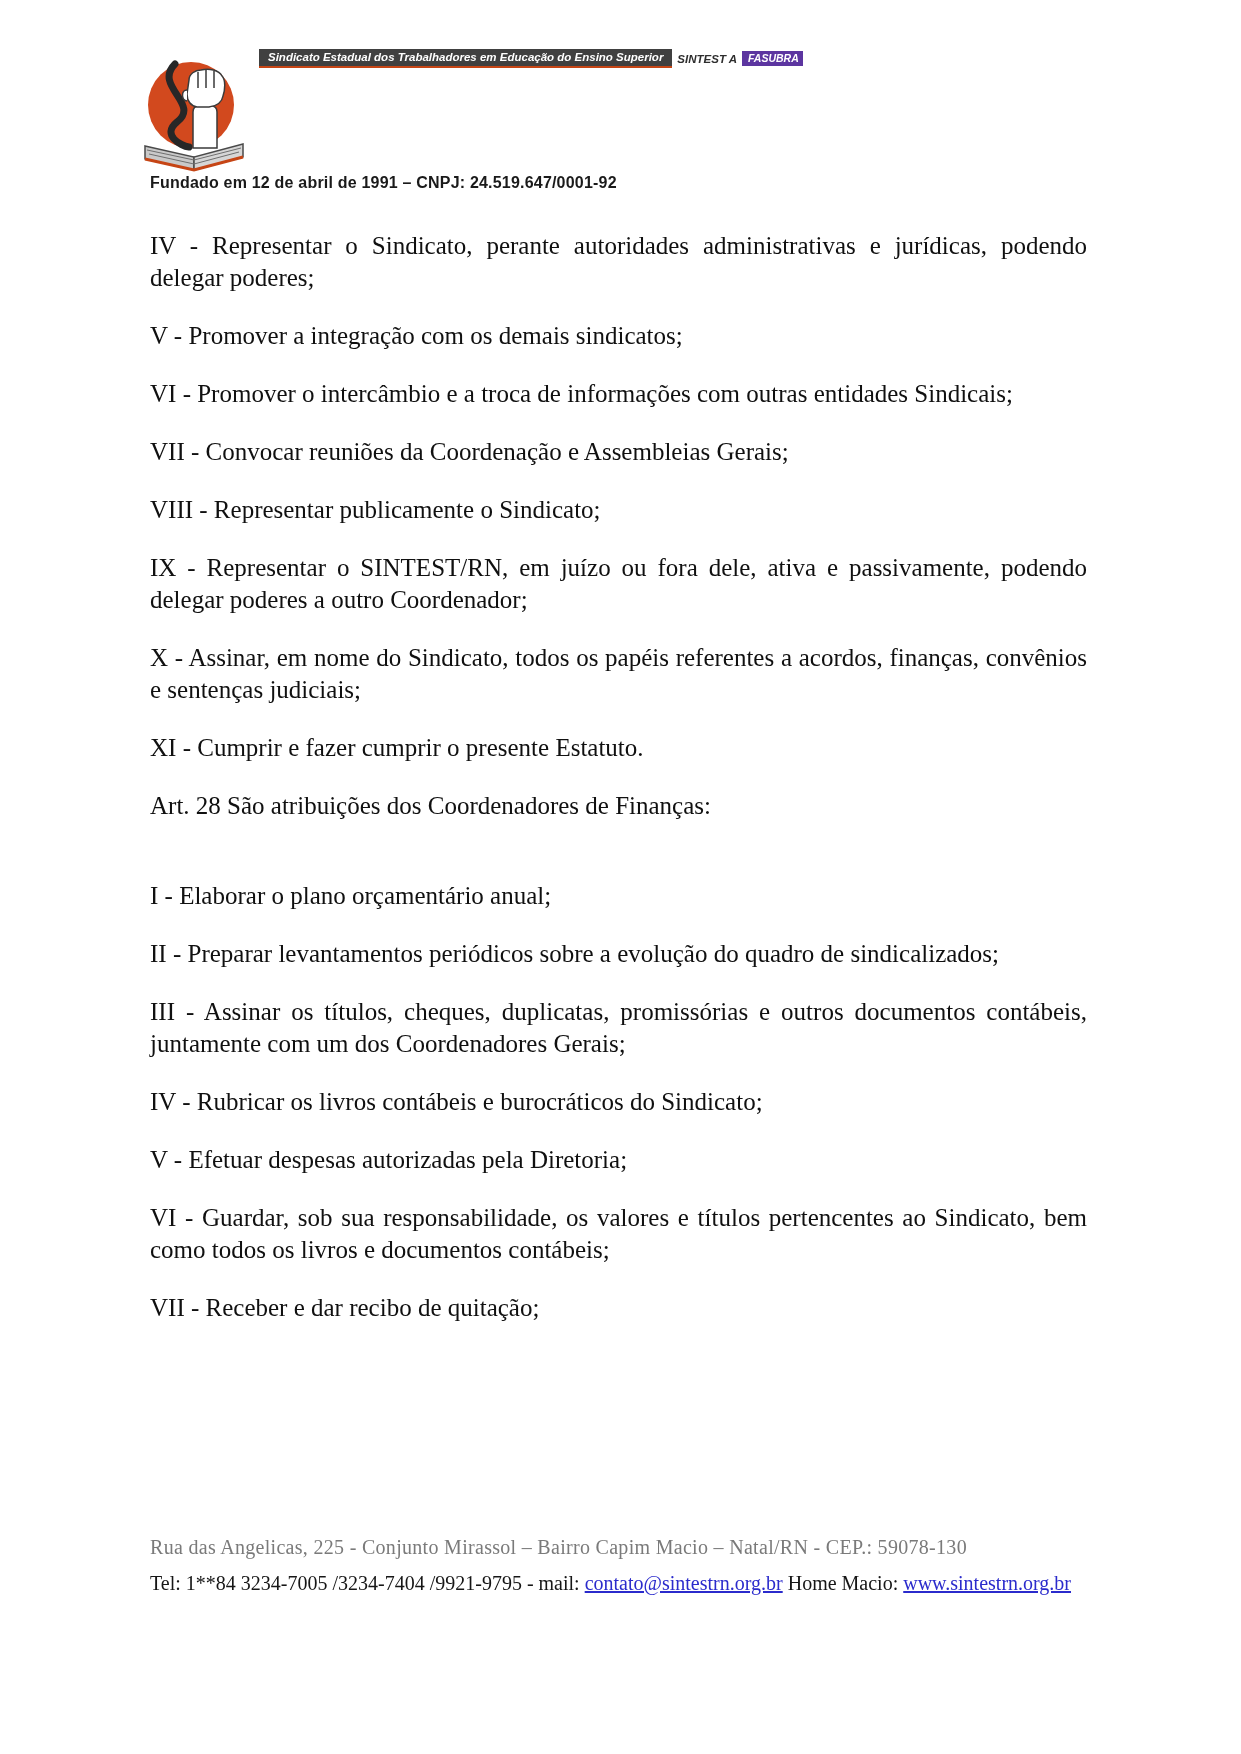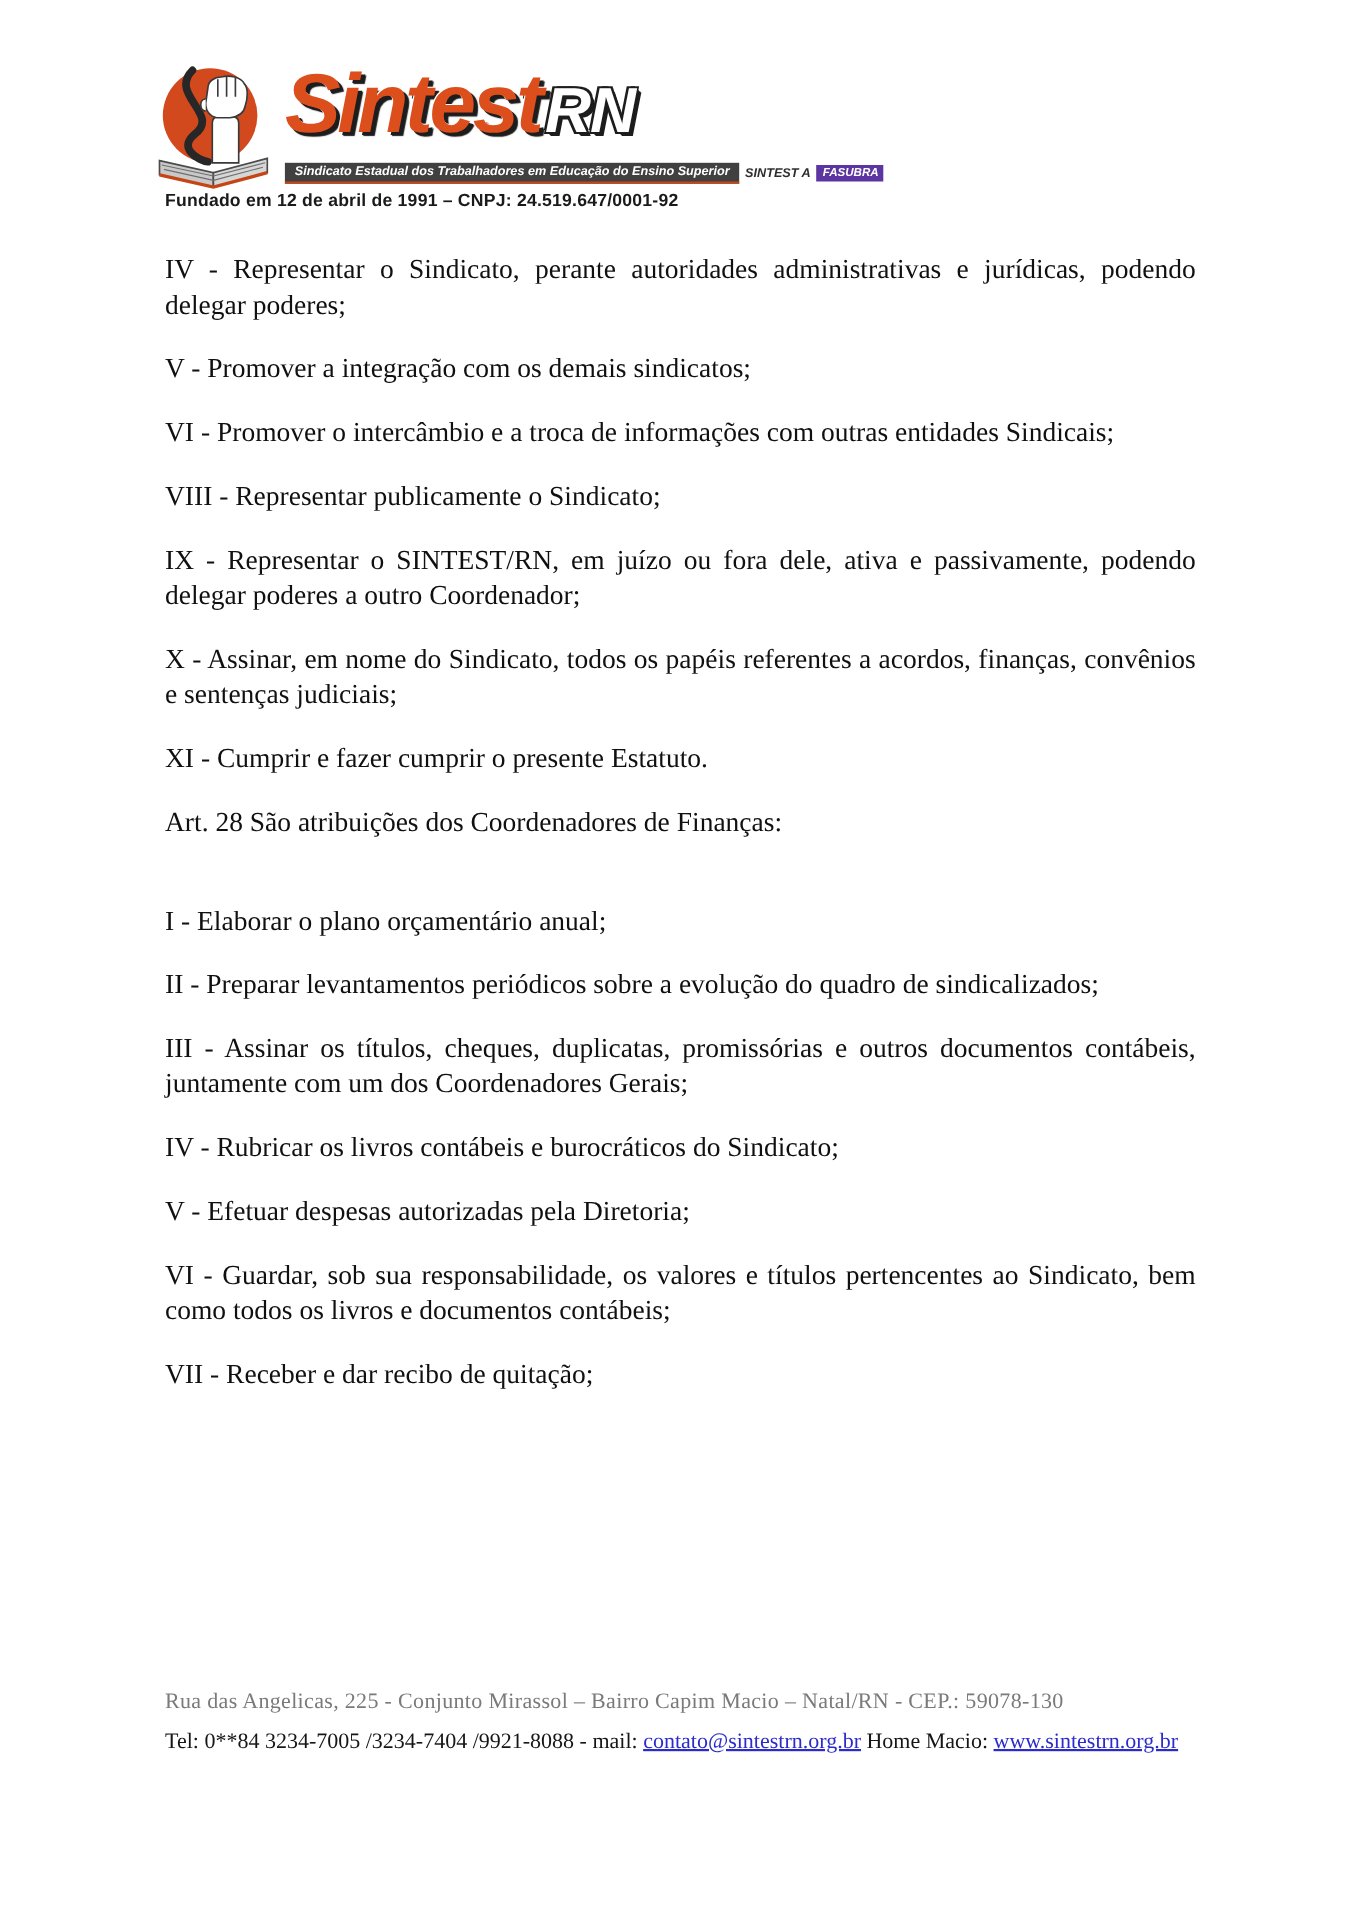--- a/index.html
+++ b/index.html
@@ -133,54 +133,52 @@
 
           <g>
             <path d="M56 88 L56 52 C 56 48, 58 46, 62 46 L74 46 C 78 46, 80 48, 80 52 L80 88 Z" fill="#ffffff" stroke="#3a3a3a" stroke-width="1.5"></path>
             <path d="M52 20 C 52 14, 58 10, 64 10 C 72 8, 82 10, 85 16 C 89 20, 88 30, 86 36 C 85 42, 80 46, 72 47 L60 47 C 54 46, 50 41, 50 34 Z" fill="#ffffff" stroke="#3a3a3a" stroke-width="1.5"></path>
             <path d="M61 12 L61 28 M69 10 L69 28 M77 11 L77 28" stroke="#3a3a3a" stroke-width="1.5" fill="none"></path>
             <path d="M50 30 C 44 30, 44 40, 50 41" fill="#ffffff" stroke="#3a3a3a" stroke-width="1.5"></path>
           </g>
         </svg>
       </div>
       <div class="logo-text">
-        <div class="wordmark">
-          <span class="sintest">Sintest</span><span class="rn">RN</span>
-        </div>
         <div class="tagline-row">
           <span class="tagline">Sindicato Estadual dos Trabalhadores em Educação do Ensino Superior</span>
           <span class="filiado">SINTEST A</span>
           <span class="fasubra">FASUBRA</span>
         </div>
       </div>
     </div>
     <div class="founded">Fundado em 12 de abril de 1991 – CNPJ: 24.519.647/0001-92</div>
   </header>
 
   <main class="statute">
     <p>IV - Representar o Sindicato, perante autoridades administrativas e jurídicas, podendo delegar poderes;</p>
     <p>V - Promover a integração com os demais sindicatos;</p>
     <p>VI - Promover o intercâmbio e a troca de informações com outras entidades Sindicais;</p>
+    <p>VII - Convocar reuniões da Coordenação e Assembleias Gerais;</p>
     <p>VIII - Representar publicamente o Sindicato;</p>
     <p>IX - Representar o SINTEST/RN, em juízo ou fora dele, ativa e passivamente, podendo delegar poderes a outro Coordenador;</p>
     <p>X - Assinar, em nome do Sindicato, todos os papéis referentes a acordos, finanças, convênios e sentenças judiciais;</p>
     <p>XI - Cumprir e fazer cumprir o presente Estatuto.</p>
     <p class="extra-gap">Art. 28 São atribuições dos Coordenadores de Finanças:</p>
     <p>I - Elaborar o plano orçamentário anual;</p>
     <p>II - Preparar levantamentos periódicos sobre a evolução do quadro de sindicalizados;</p>
     <p>III - Assinar os títulos, cheques, duplicatas, promissórias e outros documentos contábeis, juntamente com um dos Coordenadores Gerais;</p>
     <p>IV - Rubricar os livros contábeis e burocráticos do Sindicato;</p>
     <p>V - Efetuar despesas autorizadas pela Diretoria;</p>
     <p>VI - Guardar, sob sua responsabilidade, os valores e títulos pertencentes ao Sindicato, bem como todos os livros e documentos contábeis;</p>
     <p>VII - Receber e dar recibo de quitação;</p>
   </main>
 
   <footer class="page-footer">
     <div class="address">Rua das Angelicas, 225 - Conjunto Mirassol – Bairro  Capim Macio – Natal/RN - CEP.: 59078-130</div>
     <div class="contact">
-      <span>Tel: 0**84 3234-7005 /3234-7404 /9921-8088 - mail:</span>
+      <span>Tel: 1**84 3234-7005 /3234-7404 /9921-9795 - mail:</span>
       <a href="#">contato@sintestrn.org.br</a>
       <span>Home Macio:</span>
       <a href="#" class="website-inline" style="color:#2B2BCC;text-decoration:underline;">www.sintestrn.org.br</a>
     </div>
   </footer>
 
 </div>
 
 </body></html>

